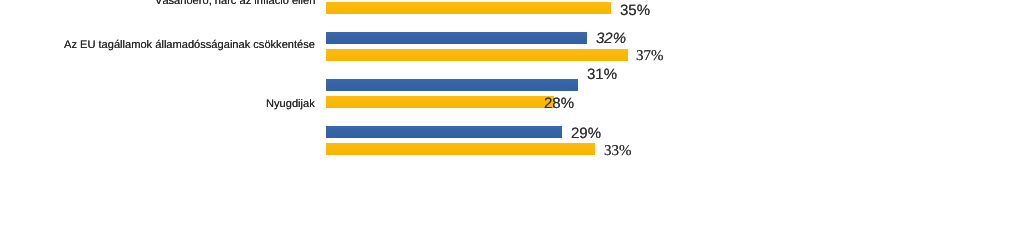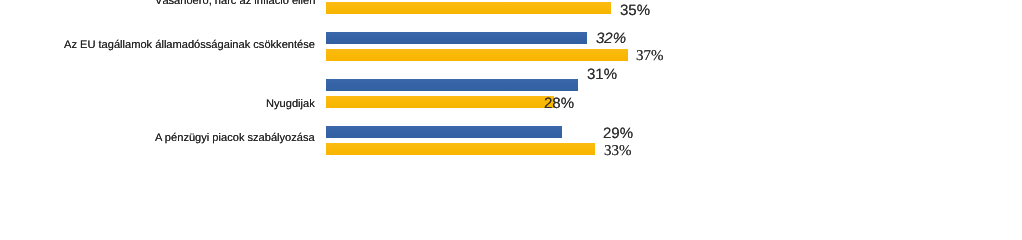--- a/index.html
+++ b/index.html
@@ -29,18 +29,17 @@
   <div class="val-label" style="left:596px;top:33px;font-style:italic;">32%</div>
   <div class="bar yellow" style="left:326px;top:49px;width:302px;"></div>
   <div class="val-label" style="left:636px;top:50px;font-family:Liberation Serif, serif;">37%</div>
 
   <div class="cat-label" style="right:707px;top:98px;">Nyugdijak</div>
   <div class="bar blue" style="left:326px;top:79px;width:252px;"></div>
   <div class="val-label" style="left:587px;top:69px;">31%</div>
   <div class="bar yellow" style="left:326px;top:96px;width:228px;"></div>
   <div class="val-label" style="left:544px;top:98px;">28%</div>
 
-  <div class="cat-label" style="right:707px;top:132px;">A pénzügyi piacok szabályozása</div>
   <div class="bar blue" style="left:326px;top:126px;width:236px;"></div>
-  <div class="val-label" style="left:571px;top:128px;margin-left:32px;">29%</div>
+  <div class="val-label" style="left:571px;top:128px;">29%</div>
   <div class="bar yellow" style="left:326px;top:143px;width:269px;"></div>
   <div class="val-label" style="left:604px;top:145px;font-family:Liberation Serif, serif;">33%</div>
 </div>
 
 </body></html>

